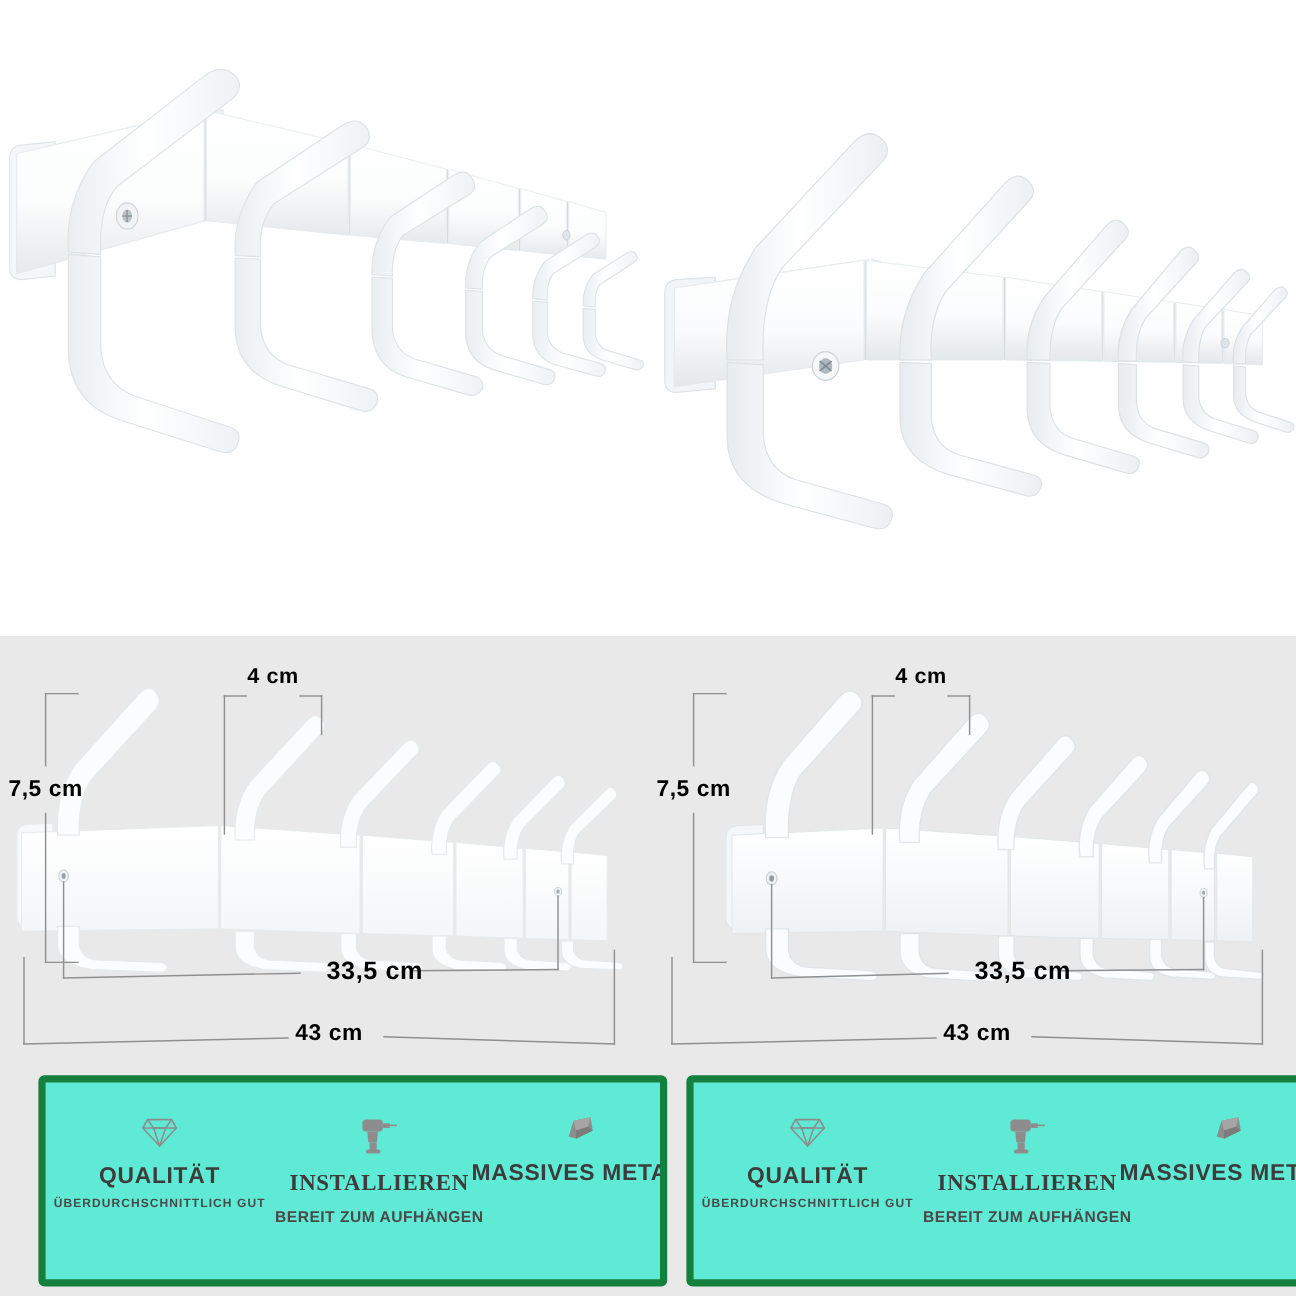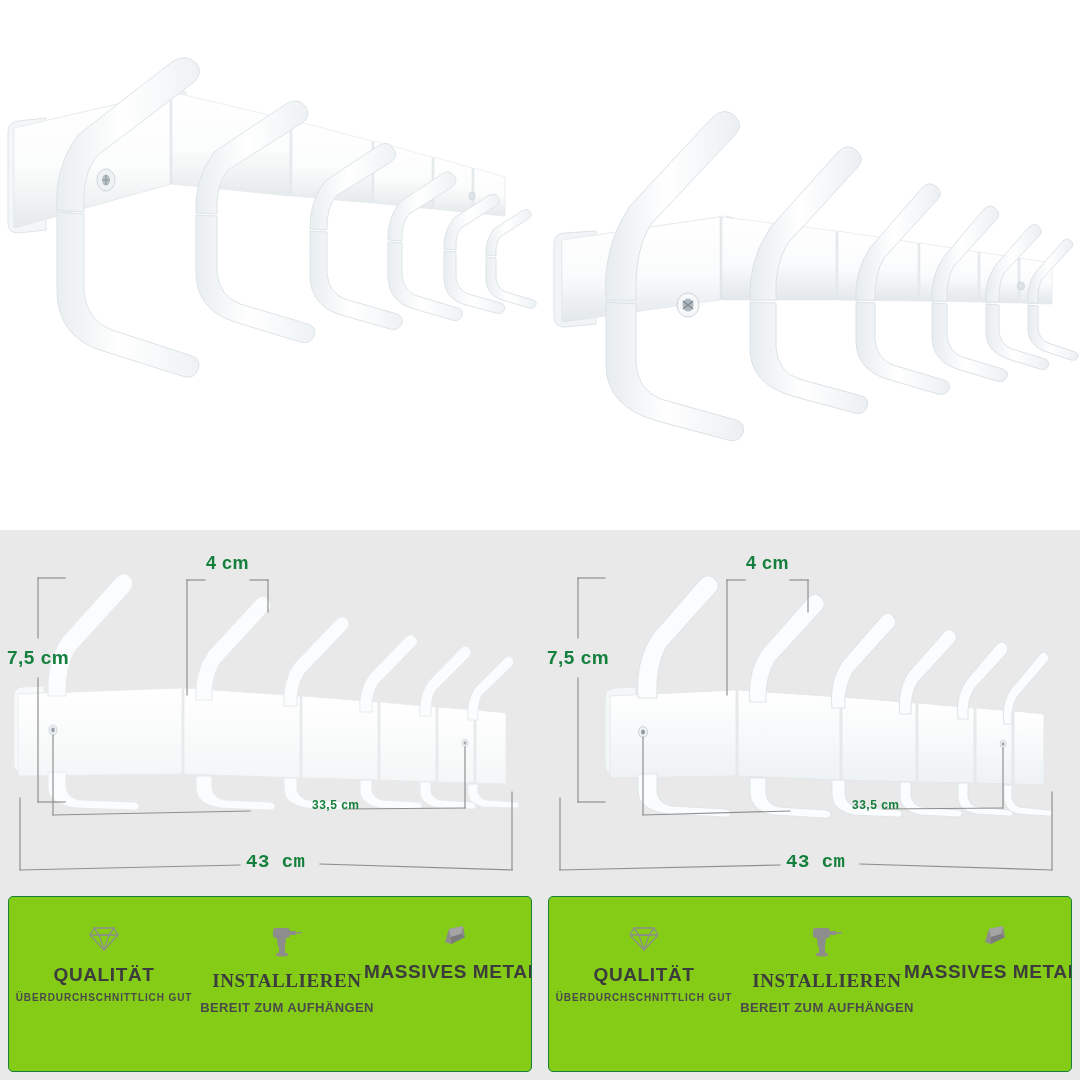--- a/index.html
+++ b/index.html
@@ -54,37 +54,38 @@
   }
   #diagram-cell-left  { left: 0; }
   #diagram-cell-right { left: 540px; }
 
   .diagram-svg { position: absolute; left: 0; top: 0; }
 
   .dimlabel {
     position: absolute;
     font-family: "Liberation Sans", sans-serif;
     font-weight: bold;
-    color: #15803d;
+    color: #000000;
     white-space: nowrap;
     letter-spacing: 0.5px;
   }
   .dim-h   { font-size: 19px; text-align: right; }
   .dim-4   { font-size: 18px; }
-  .dim-335 { font-size: 12px; margin-left: 40px; }
-  .dim-43  { font-size: 19px; font-family: Liberation Mono, monospace; }
+  .dim-335 { font-size: 21px; }
+  .dim-43  { font-size: 19px; }
 
   
   .feature-panel {
     position: absolute;
-    background: #84cc16;
-    border: 1px solid #15803d;
+    background: #5eead4;
+    border: 6px solid #15803d;
     border-radius: 5px;
     box-sizing: border-box;
     overflow: hidden;
+    margin-left: 24px;
   }
   #feature-panel-left  { left: 8px;   top: 896px; width: 524px; height: 176px; }
   #feature-panel-right { left: 548px; top: 896px; width: 524px; height: 176px; }
 
   .feature-item {
     position: absolute;
     text-align: center;
   }
   .feature-icon {
     display: block;

